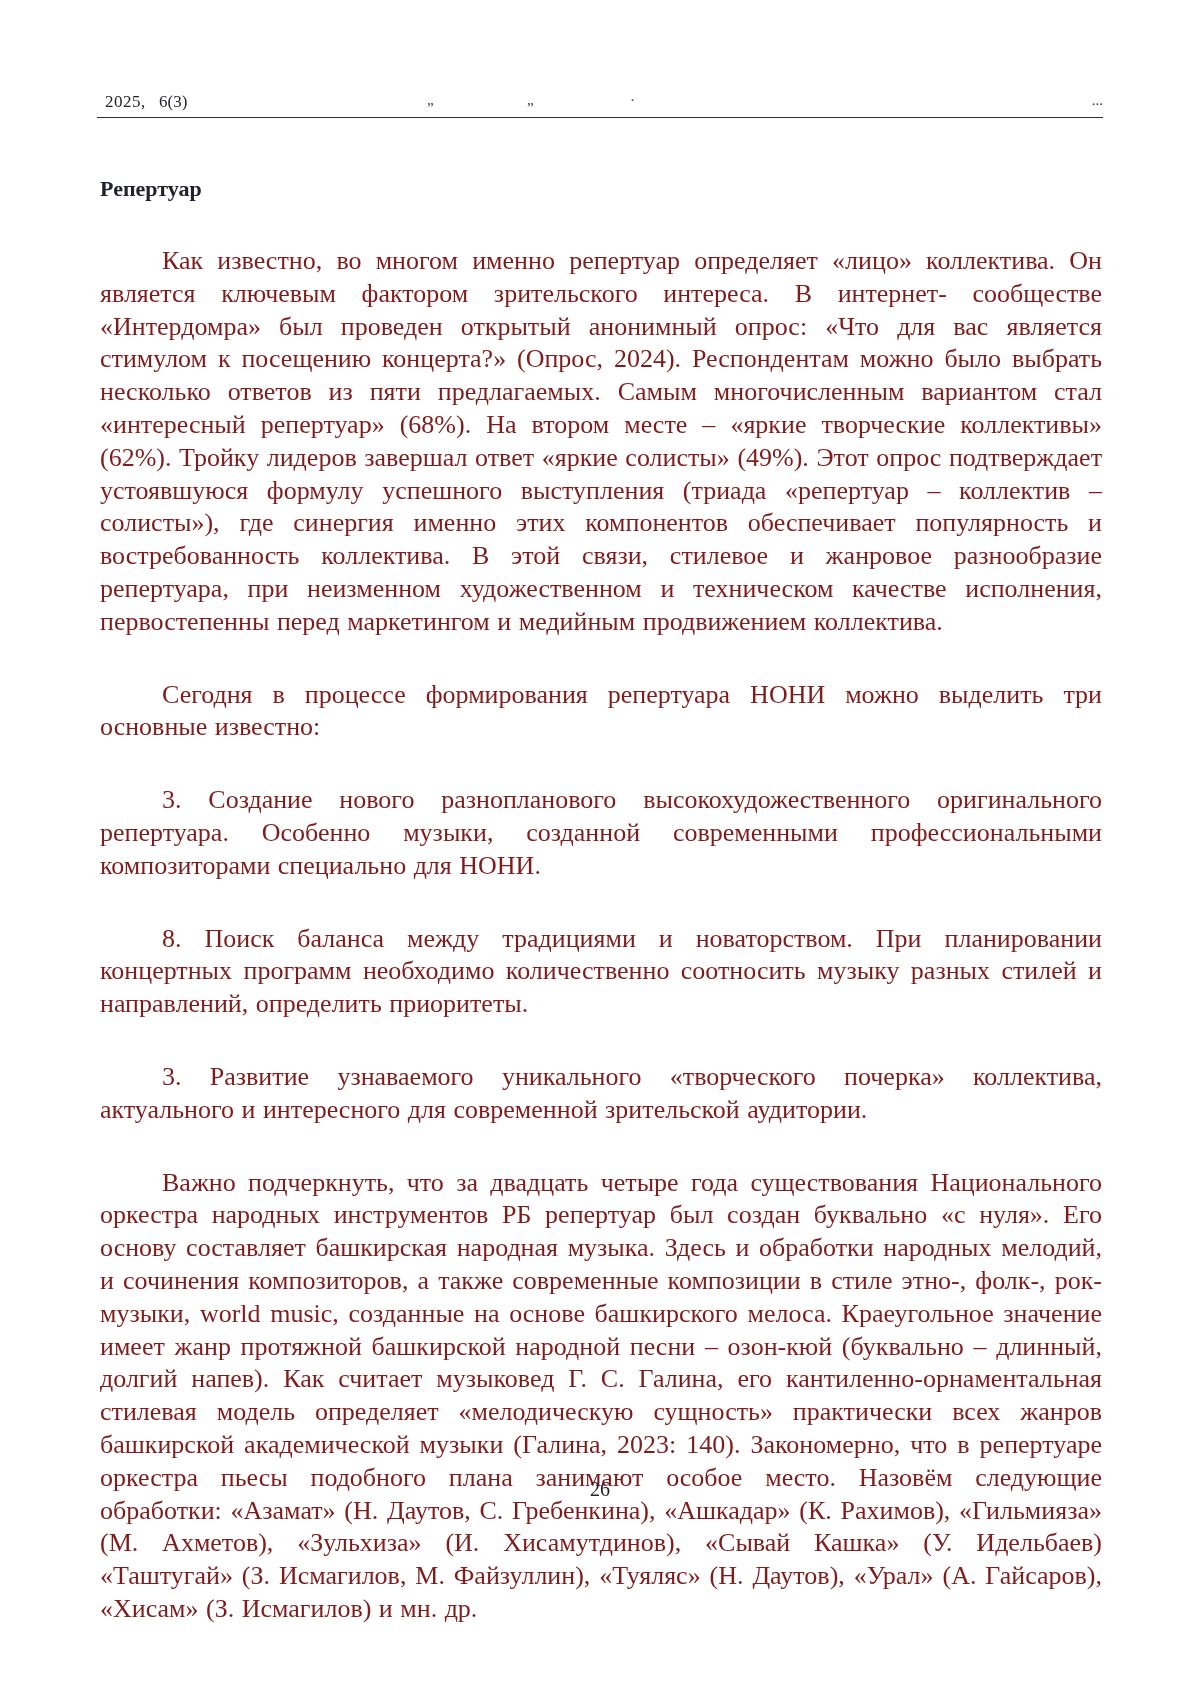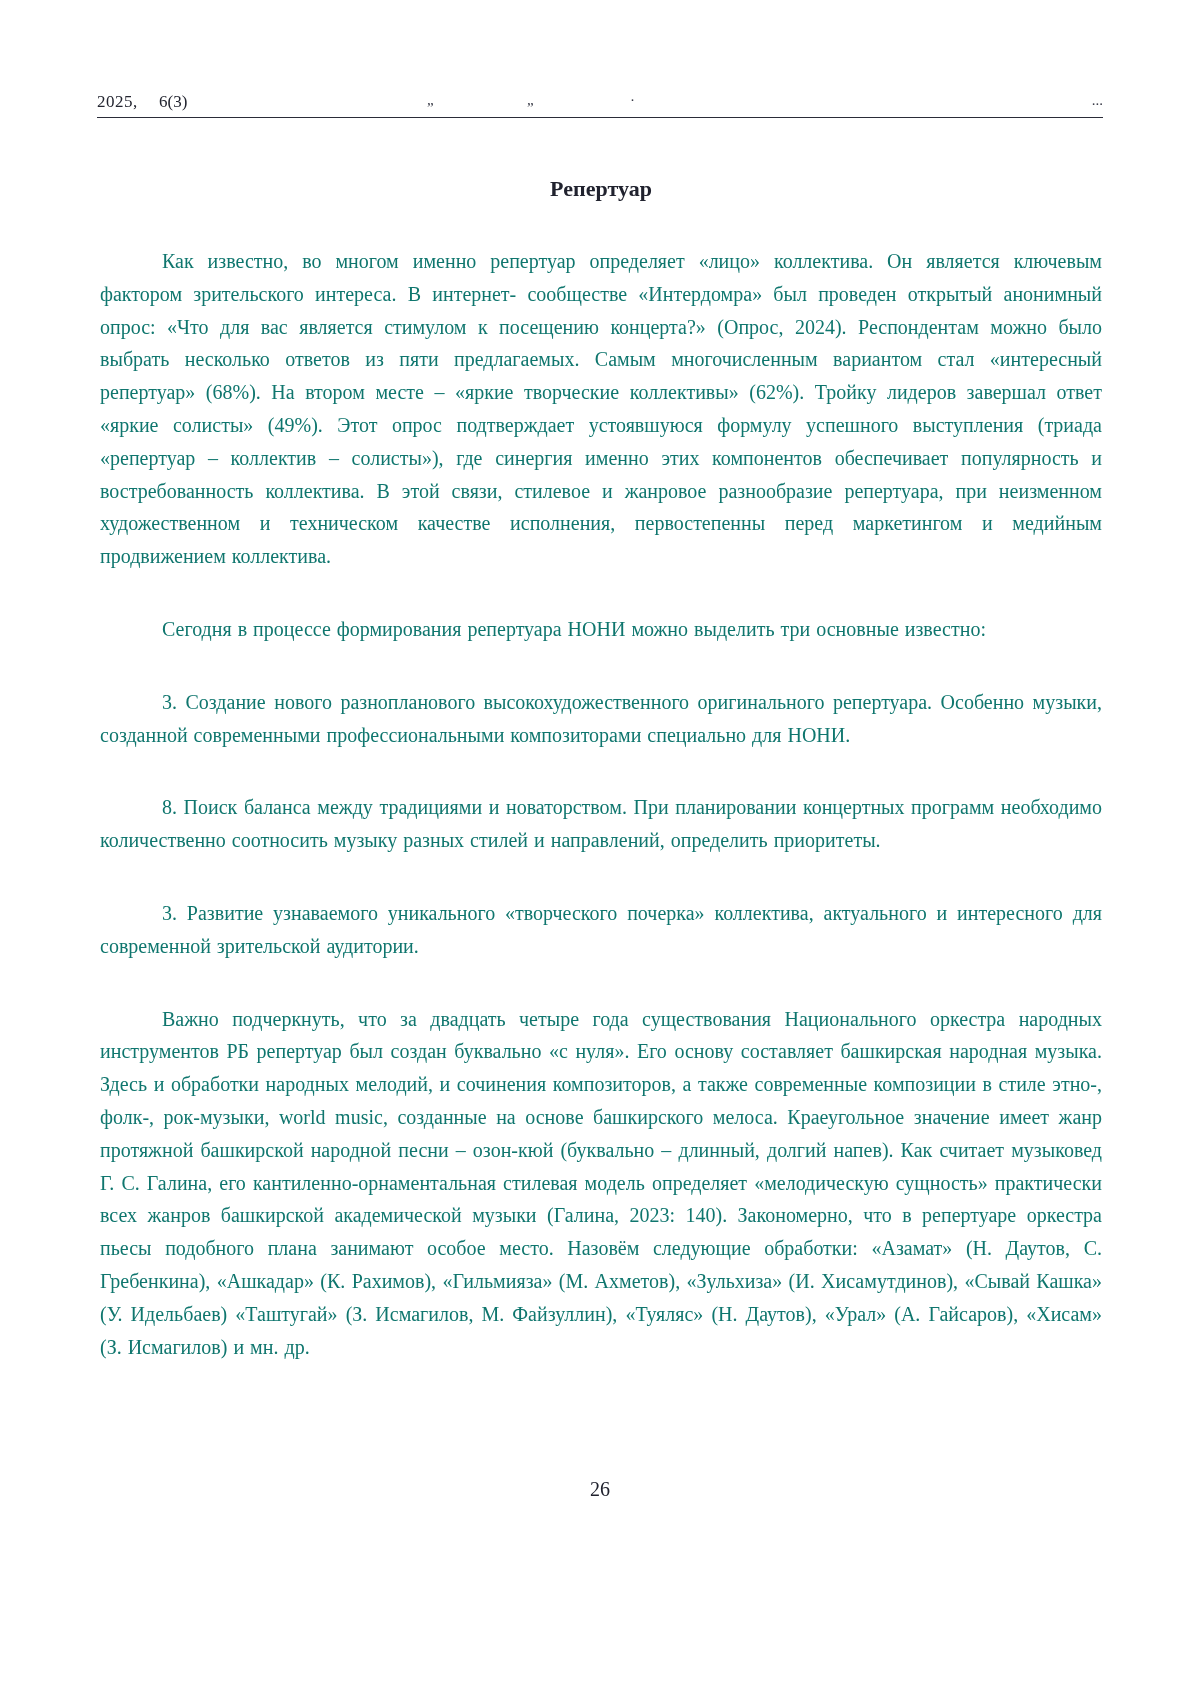--- a/index.html
+++ b/index.html
@@ -18,21 +18,21 @@
   
   .header {
     position: absolute;
     top: 92px;
     left: 97px;
     right: 97px;
     height: 22px;
     font-size: 17px;
     color: #232530;
   }
-  .header .h-year   { position: absolute; left: 0; top: 0; letter-spacing: 0.5px; }
+  .header .h-year   { position: absolute; left: 8px; top: 0; letter-spacing: 0.5px; }
   .header .h-issue  { position: absolute; left: 62px; top: 0; }
   .header .h-mark1  { position: absolute; left: 330px; top: 0; font-size: 15px; color: #3a3c48; }
   .header .h-mark2  { position: absolute; left: 430px; top: 0; font-size: 15px; color: #3a3c48; }
   .header .h-mark3  { position: absolute; left: 533px; top: 0; font-size: 15px; color: #3a3c48; }
   .header .h-right  { position: absolute; right: 0; top: 0; font-size: 15px; color: #3a3c48; }
   .header-rule {
     position: absolute;
     top: 117px;
     left: 97px;
     right: 97px;
@@ -41,33 +41,32 @@
     border-top: 1.6px solid #2a2c38;
   }
   
   .article {
     position: absolute;
     top: 172px;
     left: 100px;
     width: 1002px;
   }
   .title {
-    text-align: center;
     font-size: 22px;
     font-weight: bold;
     color: #20222e;
     margin-bottom: 8px;
     line-height: 33px;
   }
   .article p {
-    font-size: 20px;
+    font-size: 26px;
     line-height: 32.8px;
     text-align: justify;
     text-indent: 62px;
-    color: #0f766e;
+    color: #7f1d1d;
     word-spacing: 1px;
     margin-top: 40px;
   }
   
   .footer {
     position: absolute;
     left: 0;
     right: 0;
     top: 1478px;
     text-align: center;

